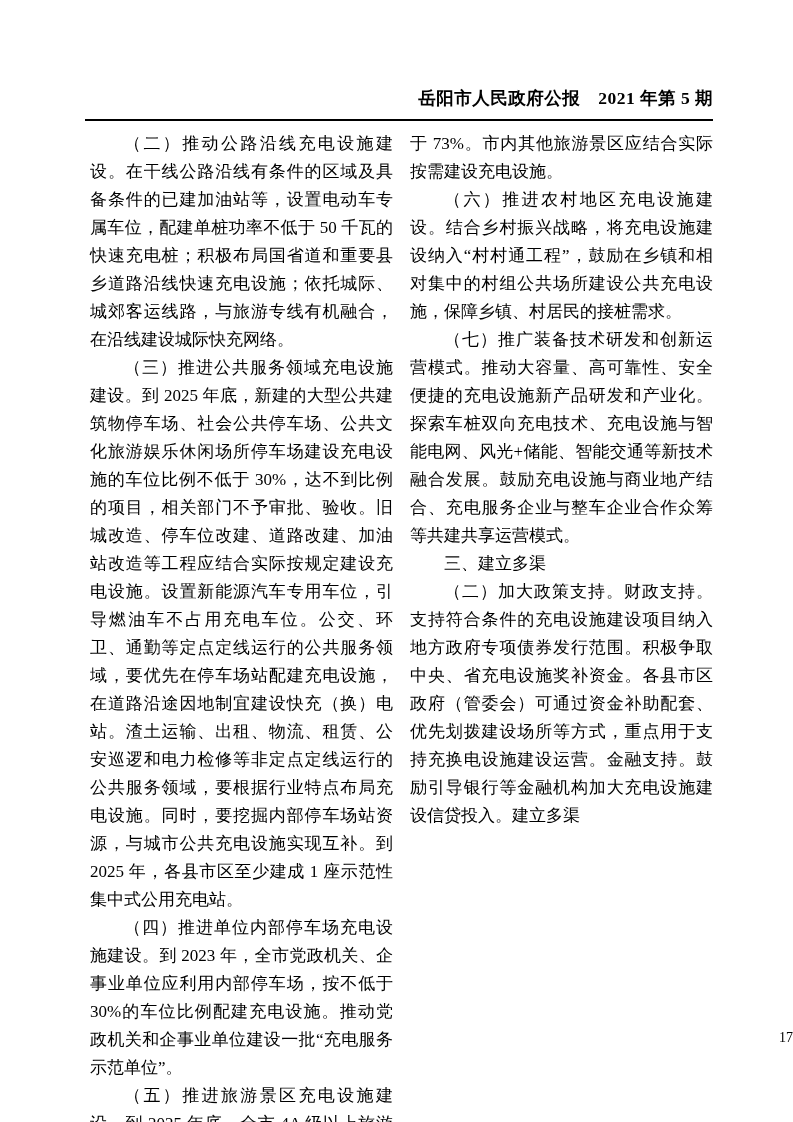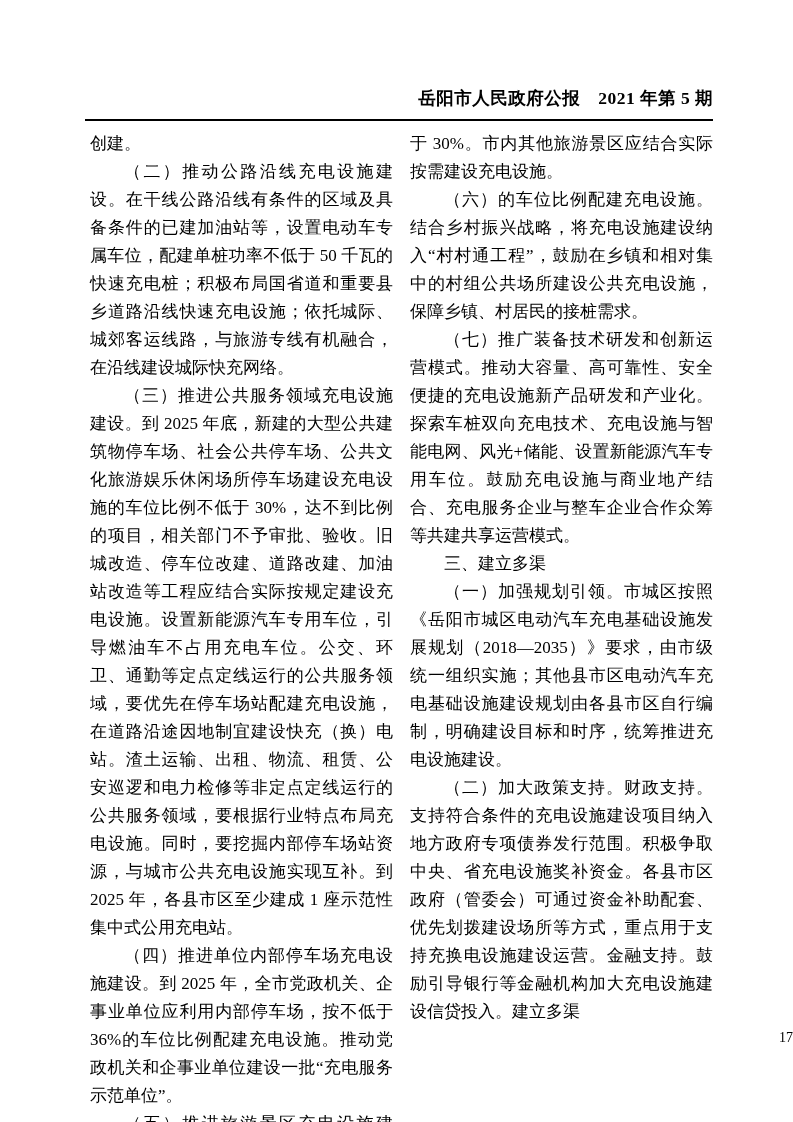--- a/index.html
+++ b/index.html
@@ -61,31 +61,29 @@
 </style>
 </head>
 <body>
 
 <div class="page">
 
   <div class="header">岳阳市人民政府公报　2021 年第 5 期</div>
 
   <div class="content">
     <div class="col" id="col-left">
-        <p class="">创建。</p>
         <p class="indent">（二）推动公路沿线充电设施建设。在干线公路沿线有条件的区域及具备条件的已建加油站等，设置电动车专属车位，配建单桩功率不低于 50 千瓦的快速充电桩；积极布局国省道和重要县乡道路沿线快速充电设施；依托城际、城郊客运线路，与旅游专线有机融合，在沿线建设城际快充网络。</p>
         <p class="indent">（三）推进公共服务领域充电设施建设。到 2025 年底，新建的大型公共建筑物停车场、社会公共停车场、公共文化旅游娱乐休闲场所停车场建设充电设施的车位比例不低于 30%，达不到比例的项目，相关部门不予审批、验收。旧城改造、停车位改建、道路改建、加油站改造等工程应结合实际按规定建设充电设施。设置新能源汽车专用车位，引导燃油车不占用充电车位。公交、环卫、通勤等定点定线运行的公共服务领域，要优先在停车场站配建充电设施，在道路沿途因地制宜建设快充（换）电站。渣土运输、出租、物流、租赁、公安巡逻和电力检修等非定点定线运行的公共服务领域，要根据行业特点布局充电设施。同时，要挖掘内部停车场站资源，与城市公共充电设施实现互补。到 2025 年，各县市区至少建成 1 座示范性集中式公用充电站。</p>
-        <p class="indent">（四）推进单位内部停车场充电设施建设。到 2025 年，全市党政机关、企事业单位应利用内部停车场，按不低于 36%的车位比例配建充电设施。推动党政机关和企事业单位建设一批“充电服务示范单位”。</p>
+        <p class="indent">（四）推进单位内部停车场充电设施建设。到 2023 年，全市党政机关、企事业单位应利用内部停车场，按不低于 30%的车位比例配建充电设施。推动党政机关和企事业单位建设一批“充电服务示范单位”。</p>
         <p class="indent">（五）推进旅游景区充电设施建设。到 2025 年底，全市 4A 级以上旅游景区、省级以上旅游度假区充电设施基本实现全覆盖，充电车位不低</p>
       </div>
     <div class="col" id="col-right">
-        <p class="">于 30%。市内其他旅游景区应结合实际按需建设充电设施。</p>
-        <p class="indent">（六）的车位比例配建充电设施。结合乡村振兴战略，将充电设施建设纳入“村村通工程”，鼓励在乡镇和相对集中的村组公共场所建设公共充电设施，保障乡镇、村居民的接桩需求。</p>
-        <p class="indent">（七）推广装备技术研发和创新运营模式。推动大容量、高可靠性、安全便捷的充电设施新产品研发和产业化。探索车桩双向充电技术、充电设施与智能电网、风光+储能、设置新能源汽车专用车位。鼓励充电设施与商业地产结合、充电服务企业与整车企业合作众筹等共建共享运营模式。</p>
+        <p class="">于 73%。市内其他旅游景区应结合实际按需建设充电设施。</p>
+        <p class="indent">（六）推进农村地区充电设施建设。结合乡村振兴战略，将充电设施建设纳入“村村通工程”，鼓励在乡镇和相对集中的村组公共场所建设公共充电设施，保障乡镇、村居民的接桩需求。</p>
+        <p class="indent">（七）推广装备技术研发和创新运营模式。推动大容量、高可靠性、安全便捷的充电设施新产品研发和产业化。探索车桩双向充电技术、充电设施与智能电网、风光+储能、智能交通等新技术融合发展。鼓励充电设施与商业地产结合、充电服务企业与整车企业合作众筹等共建共享运营模式。</p>
         <p class="indent">三、建立多渠</p>
-        <p class="indent">（一）加强规划引领。市城区按照《岳阳市城区电动汽车充电基础设施发展规划（2018—2035）》要求，由市级统一组织实施；其他县市区电动汽车充电基础设施建设规划由各县市区自行编制，明确建设目标和时序，统筹推进充电设施建设。</p>
         <p class="indent">（二）加大政策支持。财政支持。支持符合条件的充电设施建设项目纳入地方政府专项债券发行范围。积极争取中央、省充电设施奖补资金。各县市区政府（管委会）可通过资金补助配套、优先划拨建设场所等方式，重点用于支持充换电设施建设运营。金融支持。鼓励引导银行等金融机构加大充电设施建设信贷投入。建立多渠</p>
       </div>
   </div>
 
   <div class="page-number">17</div>
 
 </div>
 
 </body></html>

